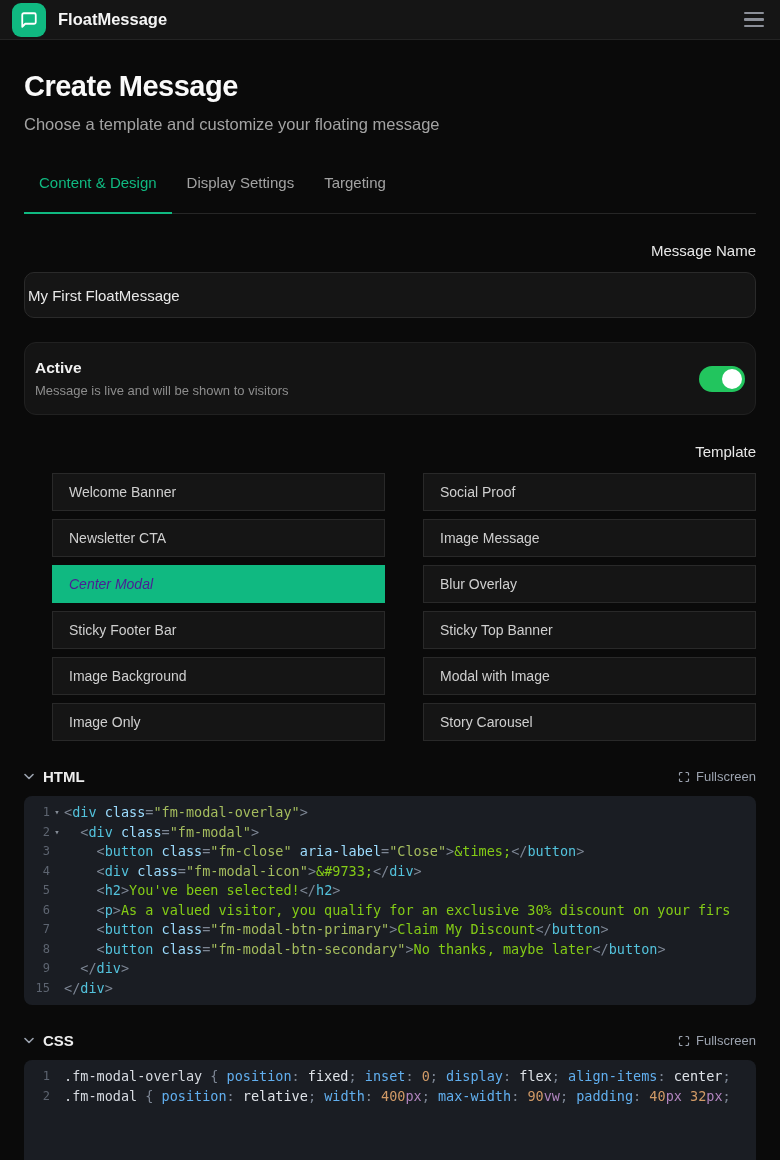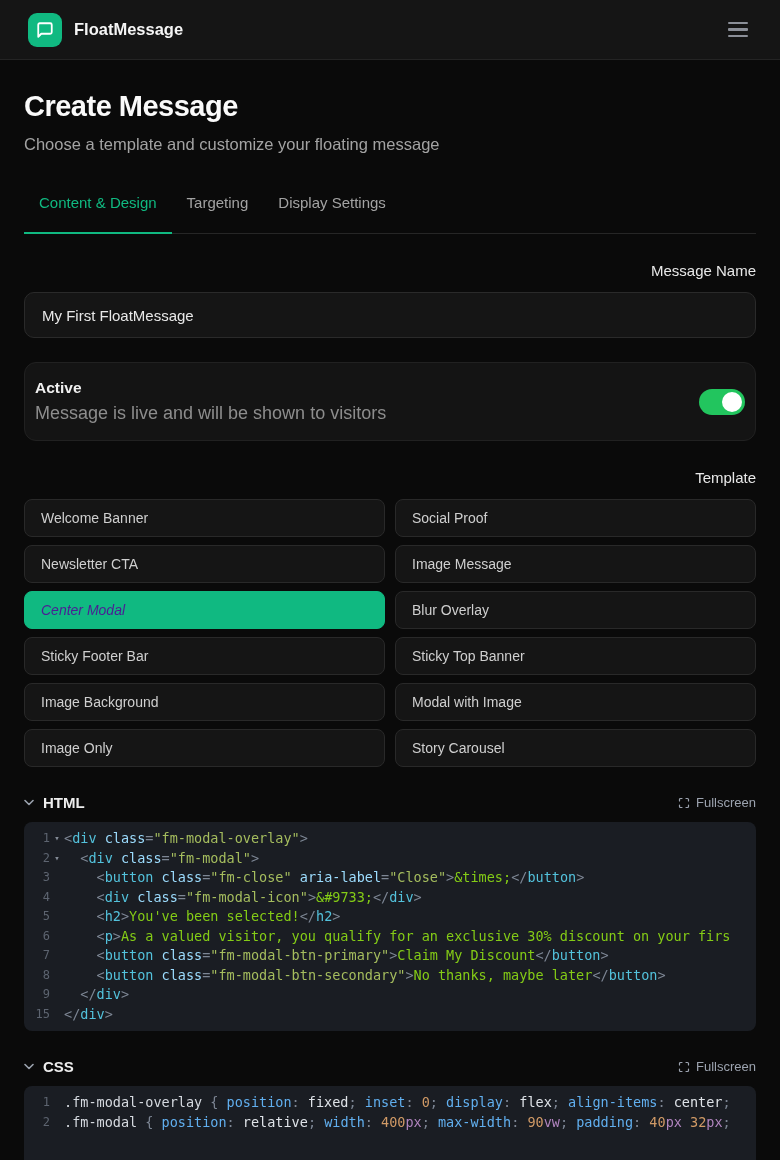--- a/index.html
+++ b/index.html
@@ -3,51 +3,51 @@
 <meta charset="utf-8">
 <style>
   :root { --accent:#10b981; --toggle-on:#22c55e; }
   * { box-sizing:border-box; margin:0; padding:0; }
   html,body { width:780px; }
   body {
     height:1160px; overflow:hidden; background:#0a0a0a;
     font-family:"Liberation Sans", sans-serif; color:#e5e5e5;
   }
   
-  .topbar { height:60px; display:flex; align-items:center; padding:0 28px;
+  .topbar { height:40px; display:flex; align-items:center; padding:0 12px;
     background:#151515; border-bottom:1px solid #242424; }
   .logo { width:34px; height:34px; border-radius:9px; background:var(--accent);
     display:flex; align-items:center; justify-content:center; margin-right:12px; flex:none; }
   .brand { font-weight:700; font-size:16.5px; color:#f5f5f5; }
   .hamburger { margin-left:auto; display:flex; flex-direction:column; gap:4px; cursor:pointer; padding:4px; }
   .hamburger span { width:20px; height:2.5px; background:#8b8f98; border-radius:1px; }
   
   .page { padding:30px 24px 0; }
   .title { font-size:29px; font-weight:700; color:#fafafa; letter-spacing:-0.5px; margin-bottom:12px; }
   .subtitle { font-size:16.5px; color:#a3a3a3; margin-bottom:30px; }
   .tabs { display:flex; border-bottom:1px solid #262626; }
   .tab { padding:10px 15px 22px; font-size:15px; color:#a3a3a3; cursor:pointer; position:relative; }
   .tab.active { color:var(--accent); }
   .tab.active::after { content:""; position:absolute; left:0; right:0; bottom:-1px; height:2px; background:var(--accent); }
   .field-label { font-size:15px; color:#e8e8e8; margin:28px 0 13px;text-align:right; }
   .text-input { width:100%; height:46px; background:#151515; border:1px solid #2a2a2a;
-    border-radius:10px; color:#e8e8e8; font-size:15px; padding:0 17px; outline:none;
+    border-radius:10px; color:#e8e8e8; font-size:15px; padding:0 3px; outline:none;
     font-family:"Liberation Sans", sans-serif; }
   .active-card { margin-top:24px; background:#141414; border:1px solid #212121; border-radius:12px;
     padding:16px 10px; display:flex; align-items:center; }
   .active-title { font-size:15.5px; font-weight:700; color:#f0f0f0; margin-bottom:6px; }
-  .active-desc { font-size:18px; color:#8d8d8d; }
+  .active-desc { font-size:13px; color:#8d8d8d; }
   .toggle { margin-left:auto; width:46px; height:26px; border-radius:13px; background:#3a3a3a; position:relative; cursor:pointer; flex:none; }
   .toggle.on { background:var(--toggle-on); }
   .toggle .knob { position:absolute; top:3px; left:3px; width:20px; height:20px; border-radius:50%; background:#fff; }
   .toggle.on .knob { left:auto; right:3px; }
   .template-grid { display:grid; grid-template-columns:1fr 1fr; gap:8px 10px; }
-  .tpl { height:38px; background:#151515; border:1px solid #292929; border-radius:8px;
+  .tpl { height:38px; background:#151515; border:1px solid #292929; border-radius:0;
     color:#cfcfcf; font-size:14px; text-align:left; padding:0 16px; cursor:pointer;
-    font-family:"Liberation Sans", sans-serif; }
+    font-family:"Liberation Sans", sans-serif;margin-left:28px; }
   .tpl.selected { background:var(--accent); border-color:var(--accent); color:#4c1d95;font-style:italic; }
   
   .code-section { margin-top:27px; }
   .code-header { display:flex; align-items:center; margin-bottom:11px; }
   .chev { color:#9ca3af; margin-right:9px; display:flex; cursor:pointer; }
   .code-title { font-size:15px; font-weight:700; color:#ededed; }
   .fullscreen-btn { margin-left:auto; display:flex; align-items:center; gap:6px;
     color:#9ca3af; font-size:13px; cursor:pointer; background:none; border:none;
     font-family:"Liberation Sans", sans-serif; }
   .editor { background:#1a1d23; border-radius:8px; padding:7px 0; overflow:hidden; }
@@ -77,22 +77,22 @@
       <span></span>
   </div>
 </header>
 
 <main class="page">
   <h1 class="title">Create Message</h1>
   <p class="subtitle">Choose a template and customize your floating message</p>
 
   <nav class="tabs">
       <div class="tab active">Content &amp; Design</div>
+      <div class="tab">Display Settings</div>
       <div class="tab">Targeting</div>
-      <div class="tab">Display Settings</div>
     </nav>
 
   <div class="field-label">Message Name</div>
   <input class="text-input" type="text" value="My First FloatMessage" style="">
 
   <div class="active-card">
     <div class="active-info">
       <div class="active-title">Active</div>
       <div class="active-desc">Message is live and will be shown to visitors</div>
     </div>

